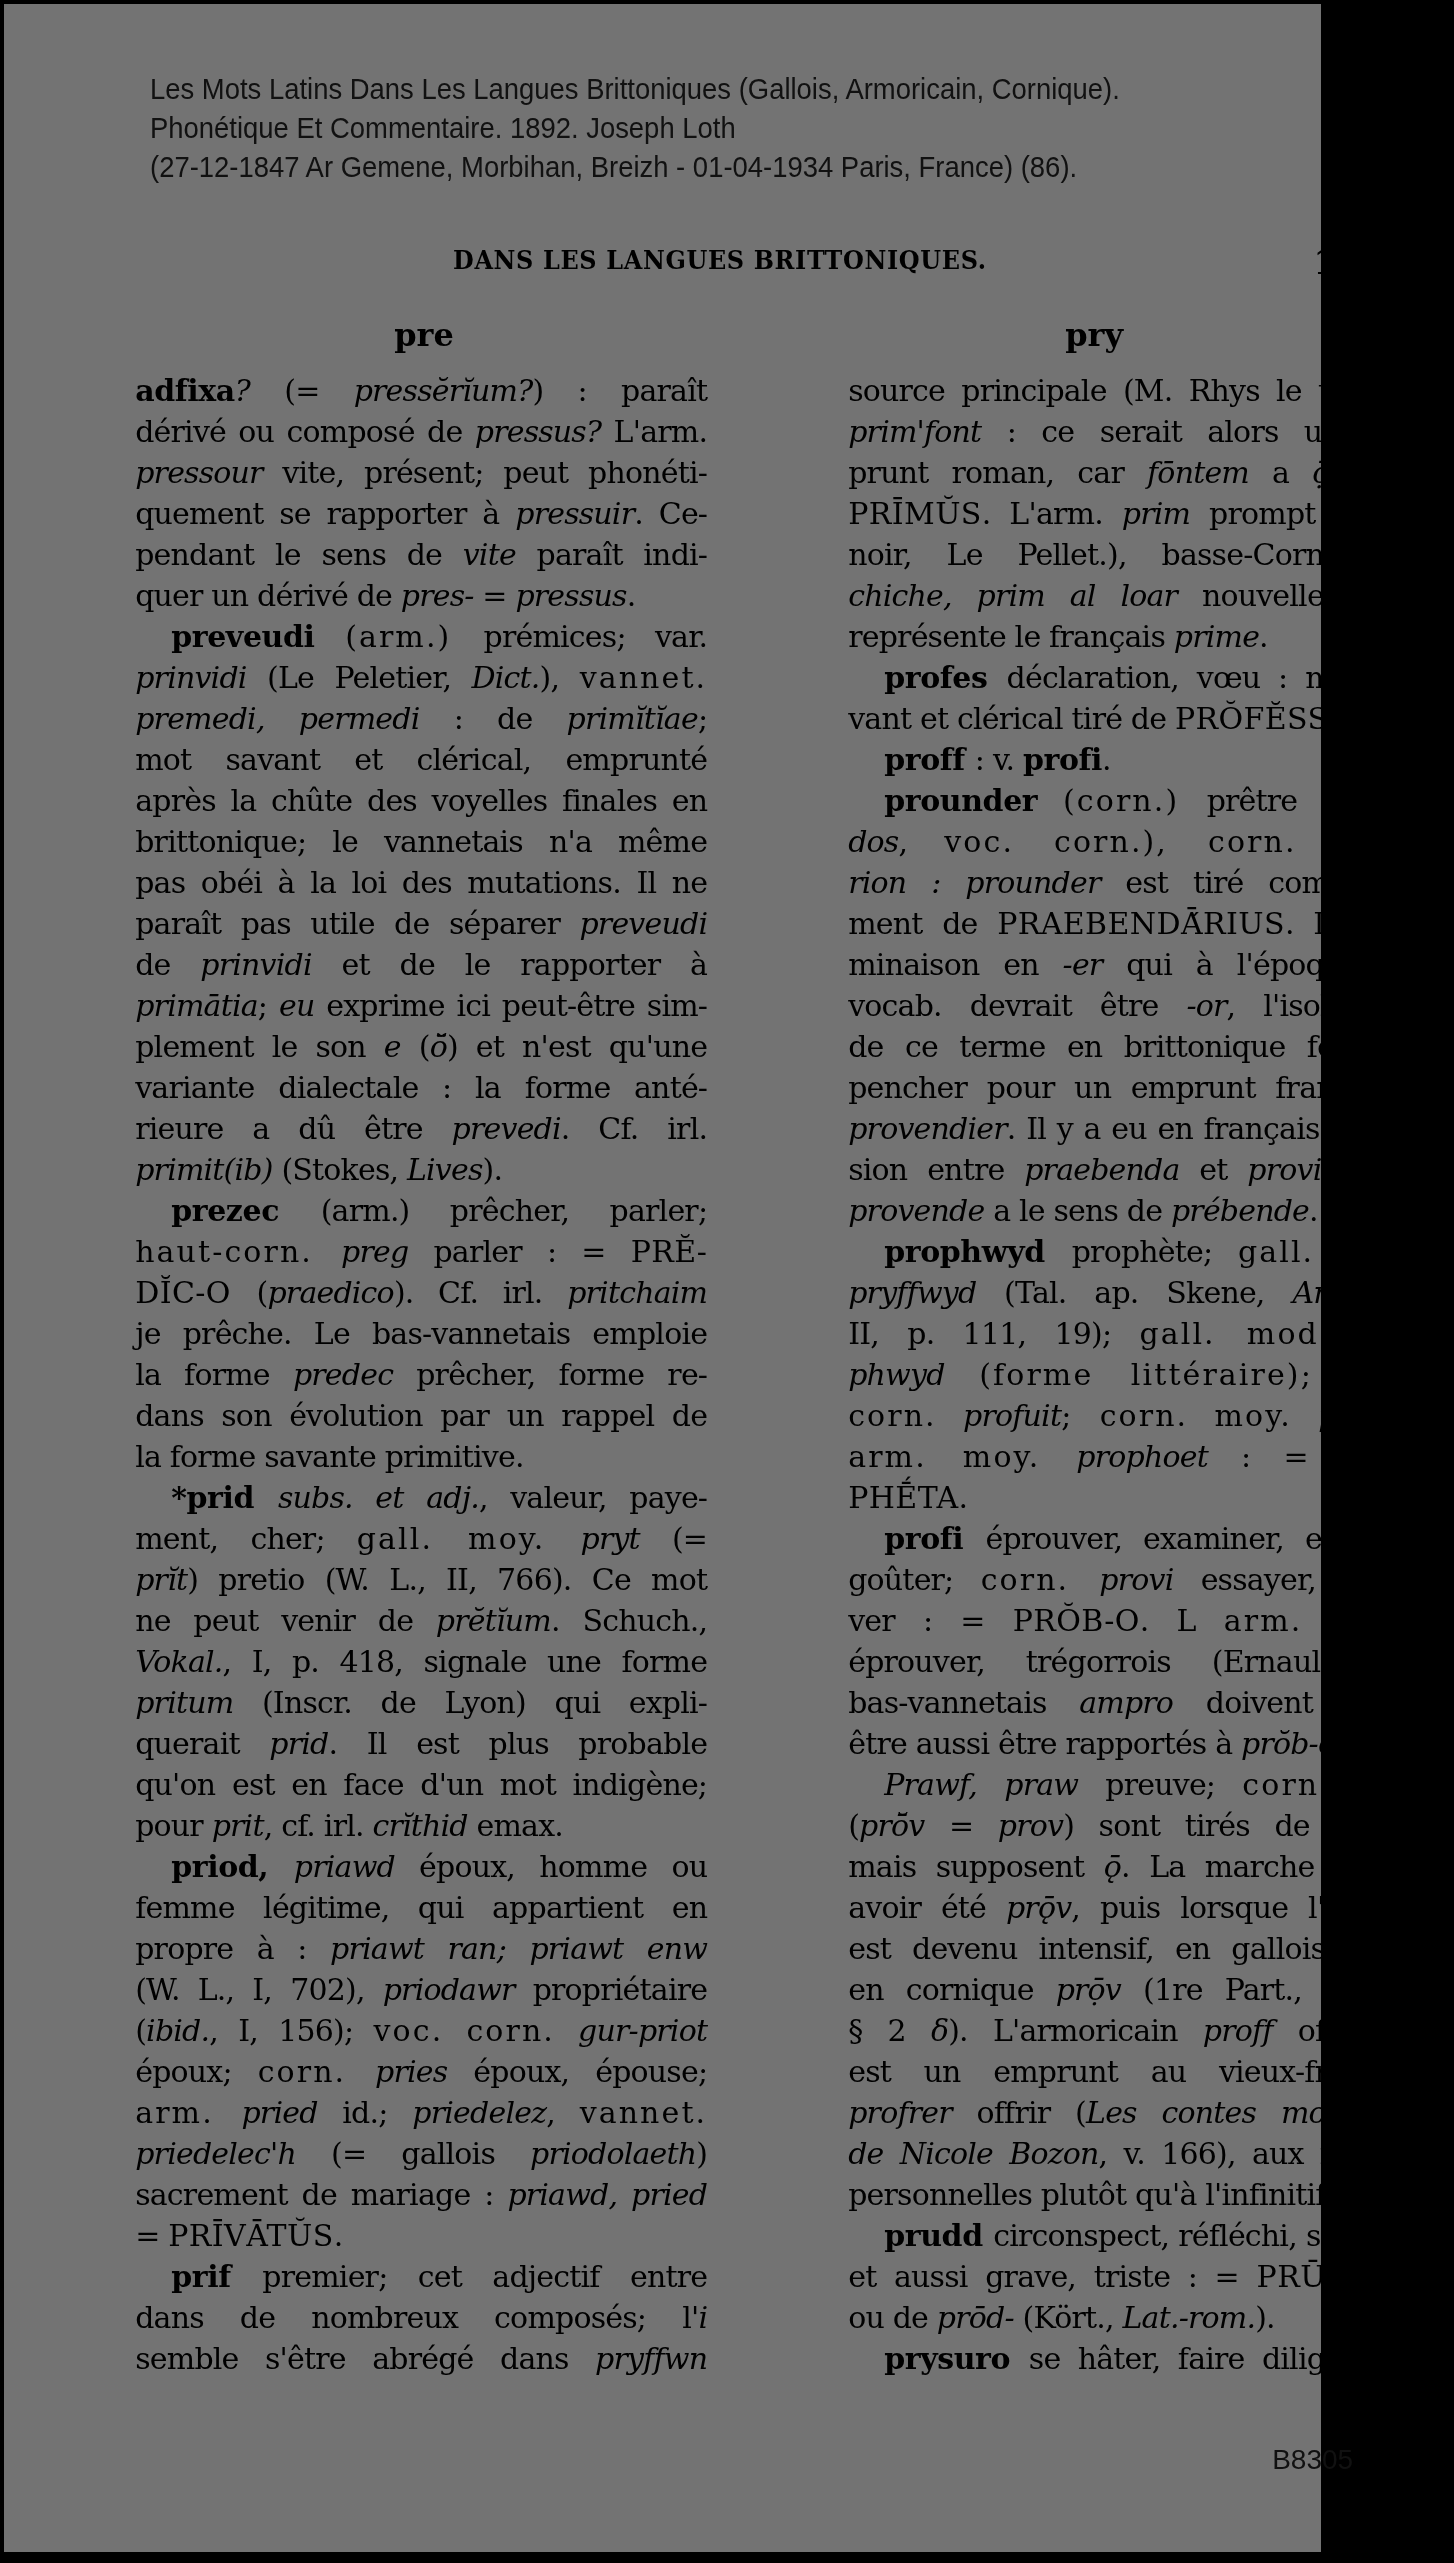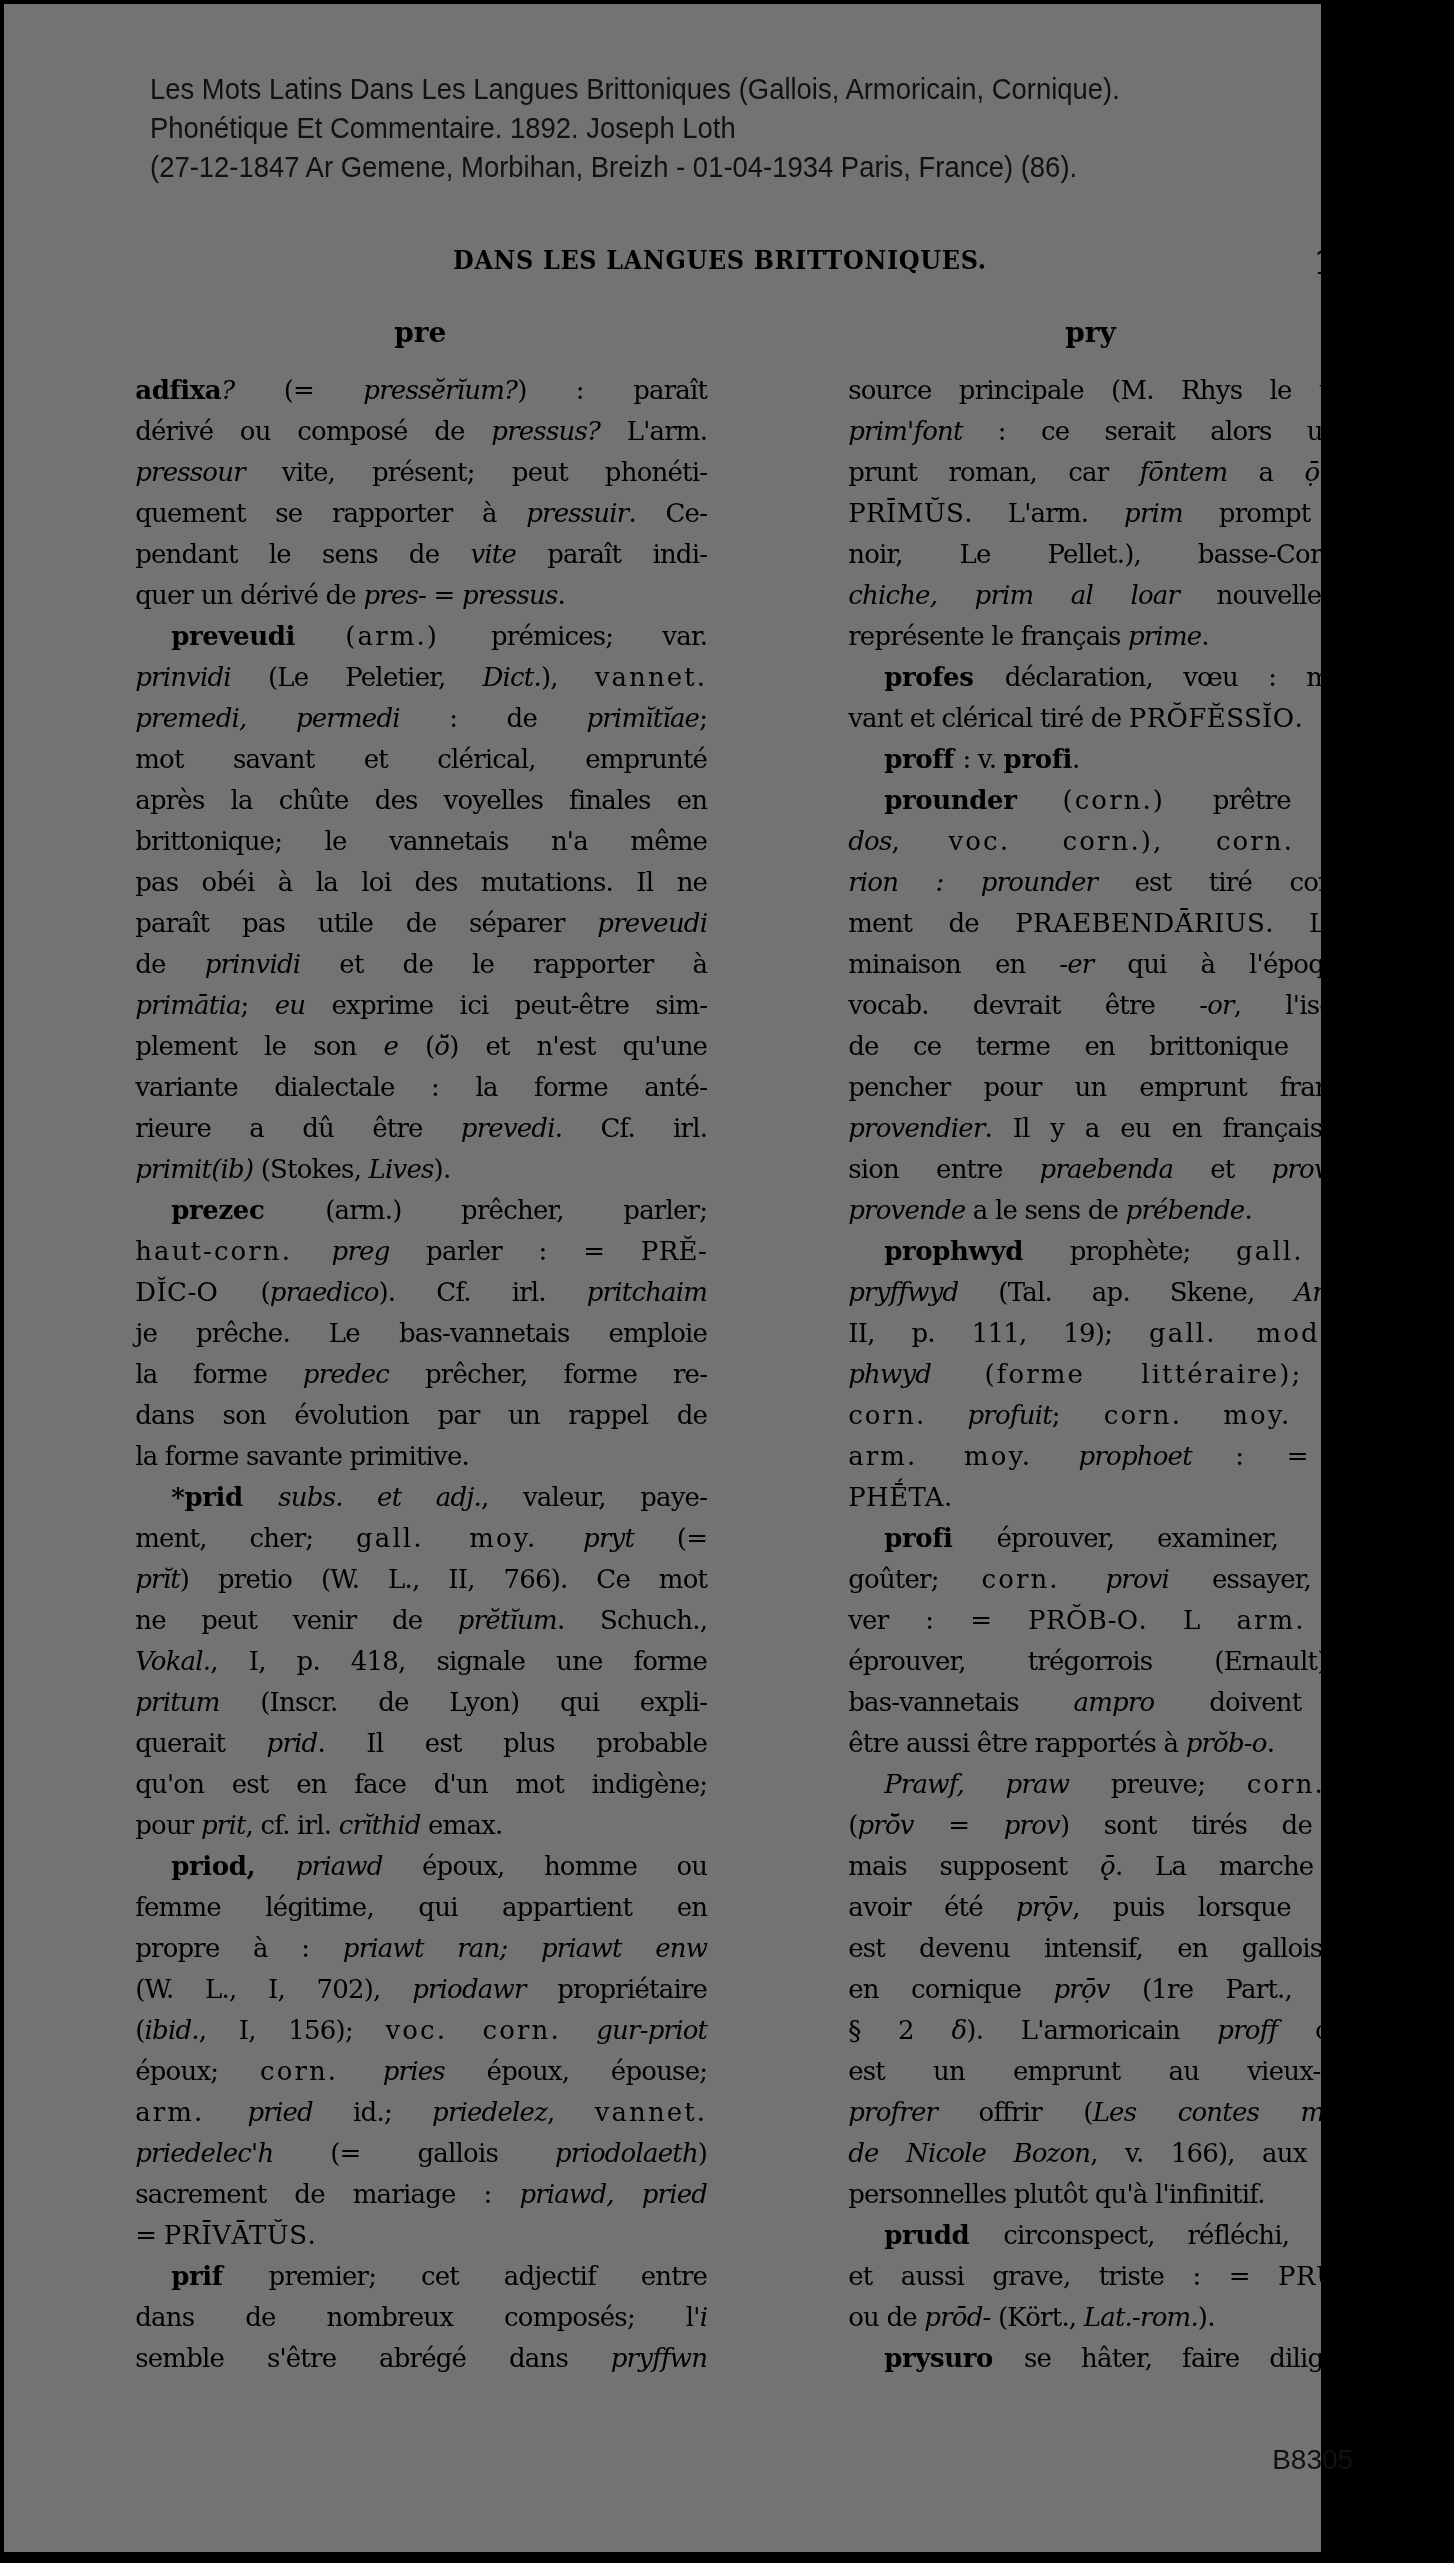--- a/index.html
+++ b/index.html
@@ -19,27 +19,27 @@
     font-family: "DejaVu Serif", serif; font-weight: bold; font-size: 26px;
     letter-spacing: 0.7px; color: #000; transform: scaleX(0.92); transform-origin: left top;
   }
   .page-number {
     position: absolute; left: 1310px; top: 238px;
     font-family: "DejaVu Serif", serif; font-weight: bold; font-size: 34px; color: #000;
     transform: scaleX(0.85); transform-origin: left top;
   }
   .colhead {
     position: absolute; top: 312px;
-    font-family: "DejaVu Serif", serif; font-weight: bold; font-size: 28px; color: #000;
+    font-family: "DejaVu Serif", serif; font-weight: bold; font-size: 32px; color: #000;
   }
   .colhead.left { left: 390px; }
   .colhead.right { left: 1061px; }
   .column {
     position: absolute; top: 366px; width: 572px;
-    font-family: "DejaVu Serif", serif; font-size: 26px; color: #000;
+    font-family: "DejaVu Serif", serif; font-size: 30px; color: #000;
   }
   .column.left { left: 131px; }
   .column.right { left: 844px; }
   .line {
     height: 41px; line-height: 41px; white-space: nowrap;
     text-align: justify; text-align-last: justify; overflow: visible;
   }
   .line.last { text-align-last: left; }
   .line.indent { padding-left: 36px; }
   .line > span { letter-spacing: -0.8px; }

